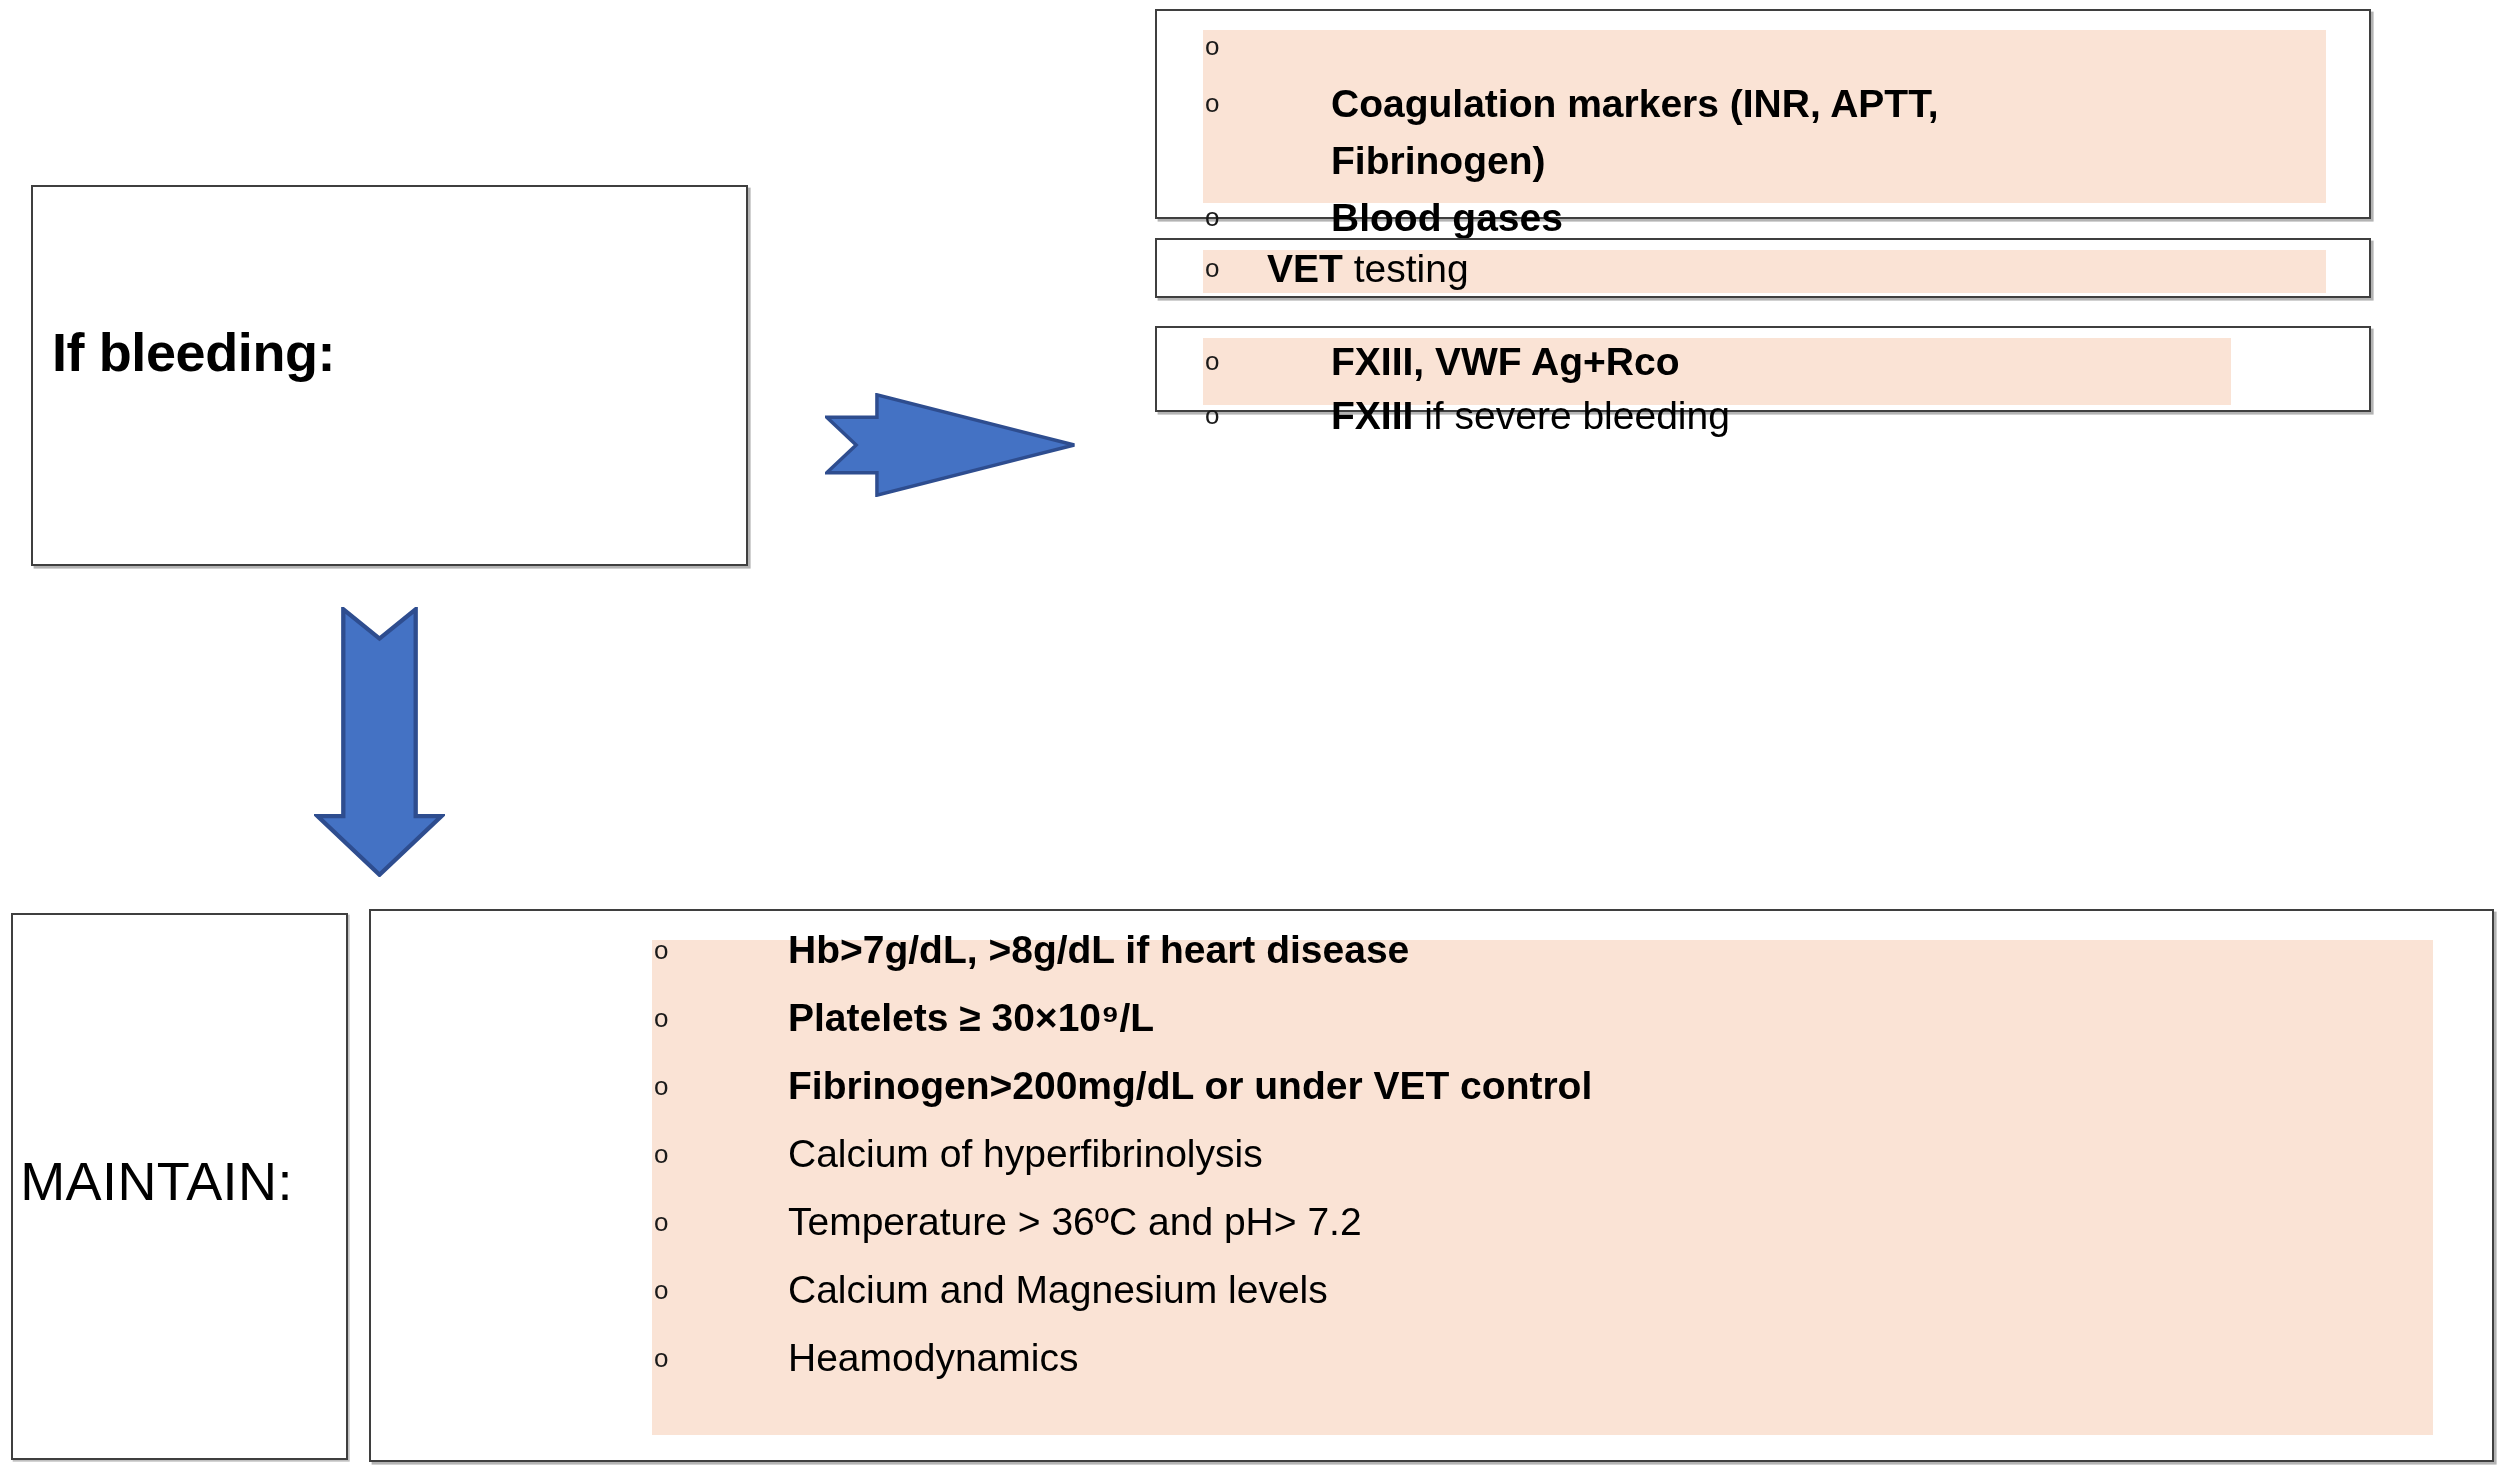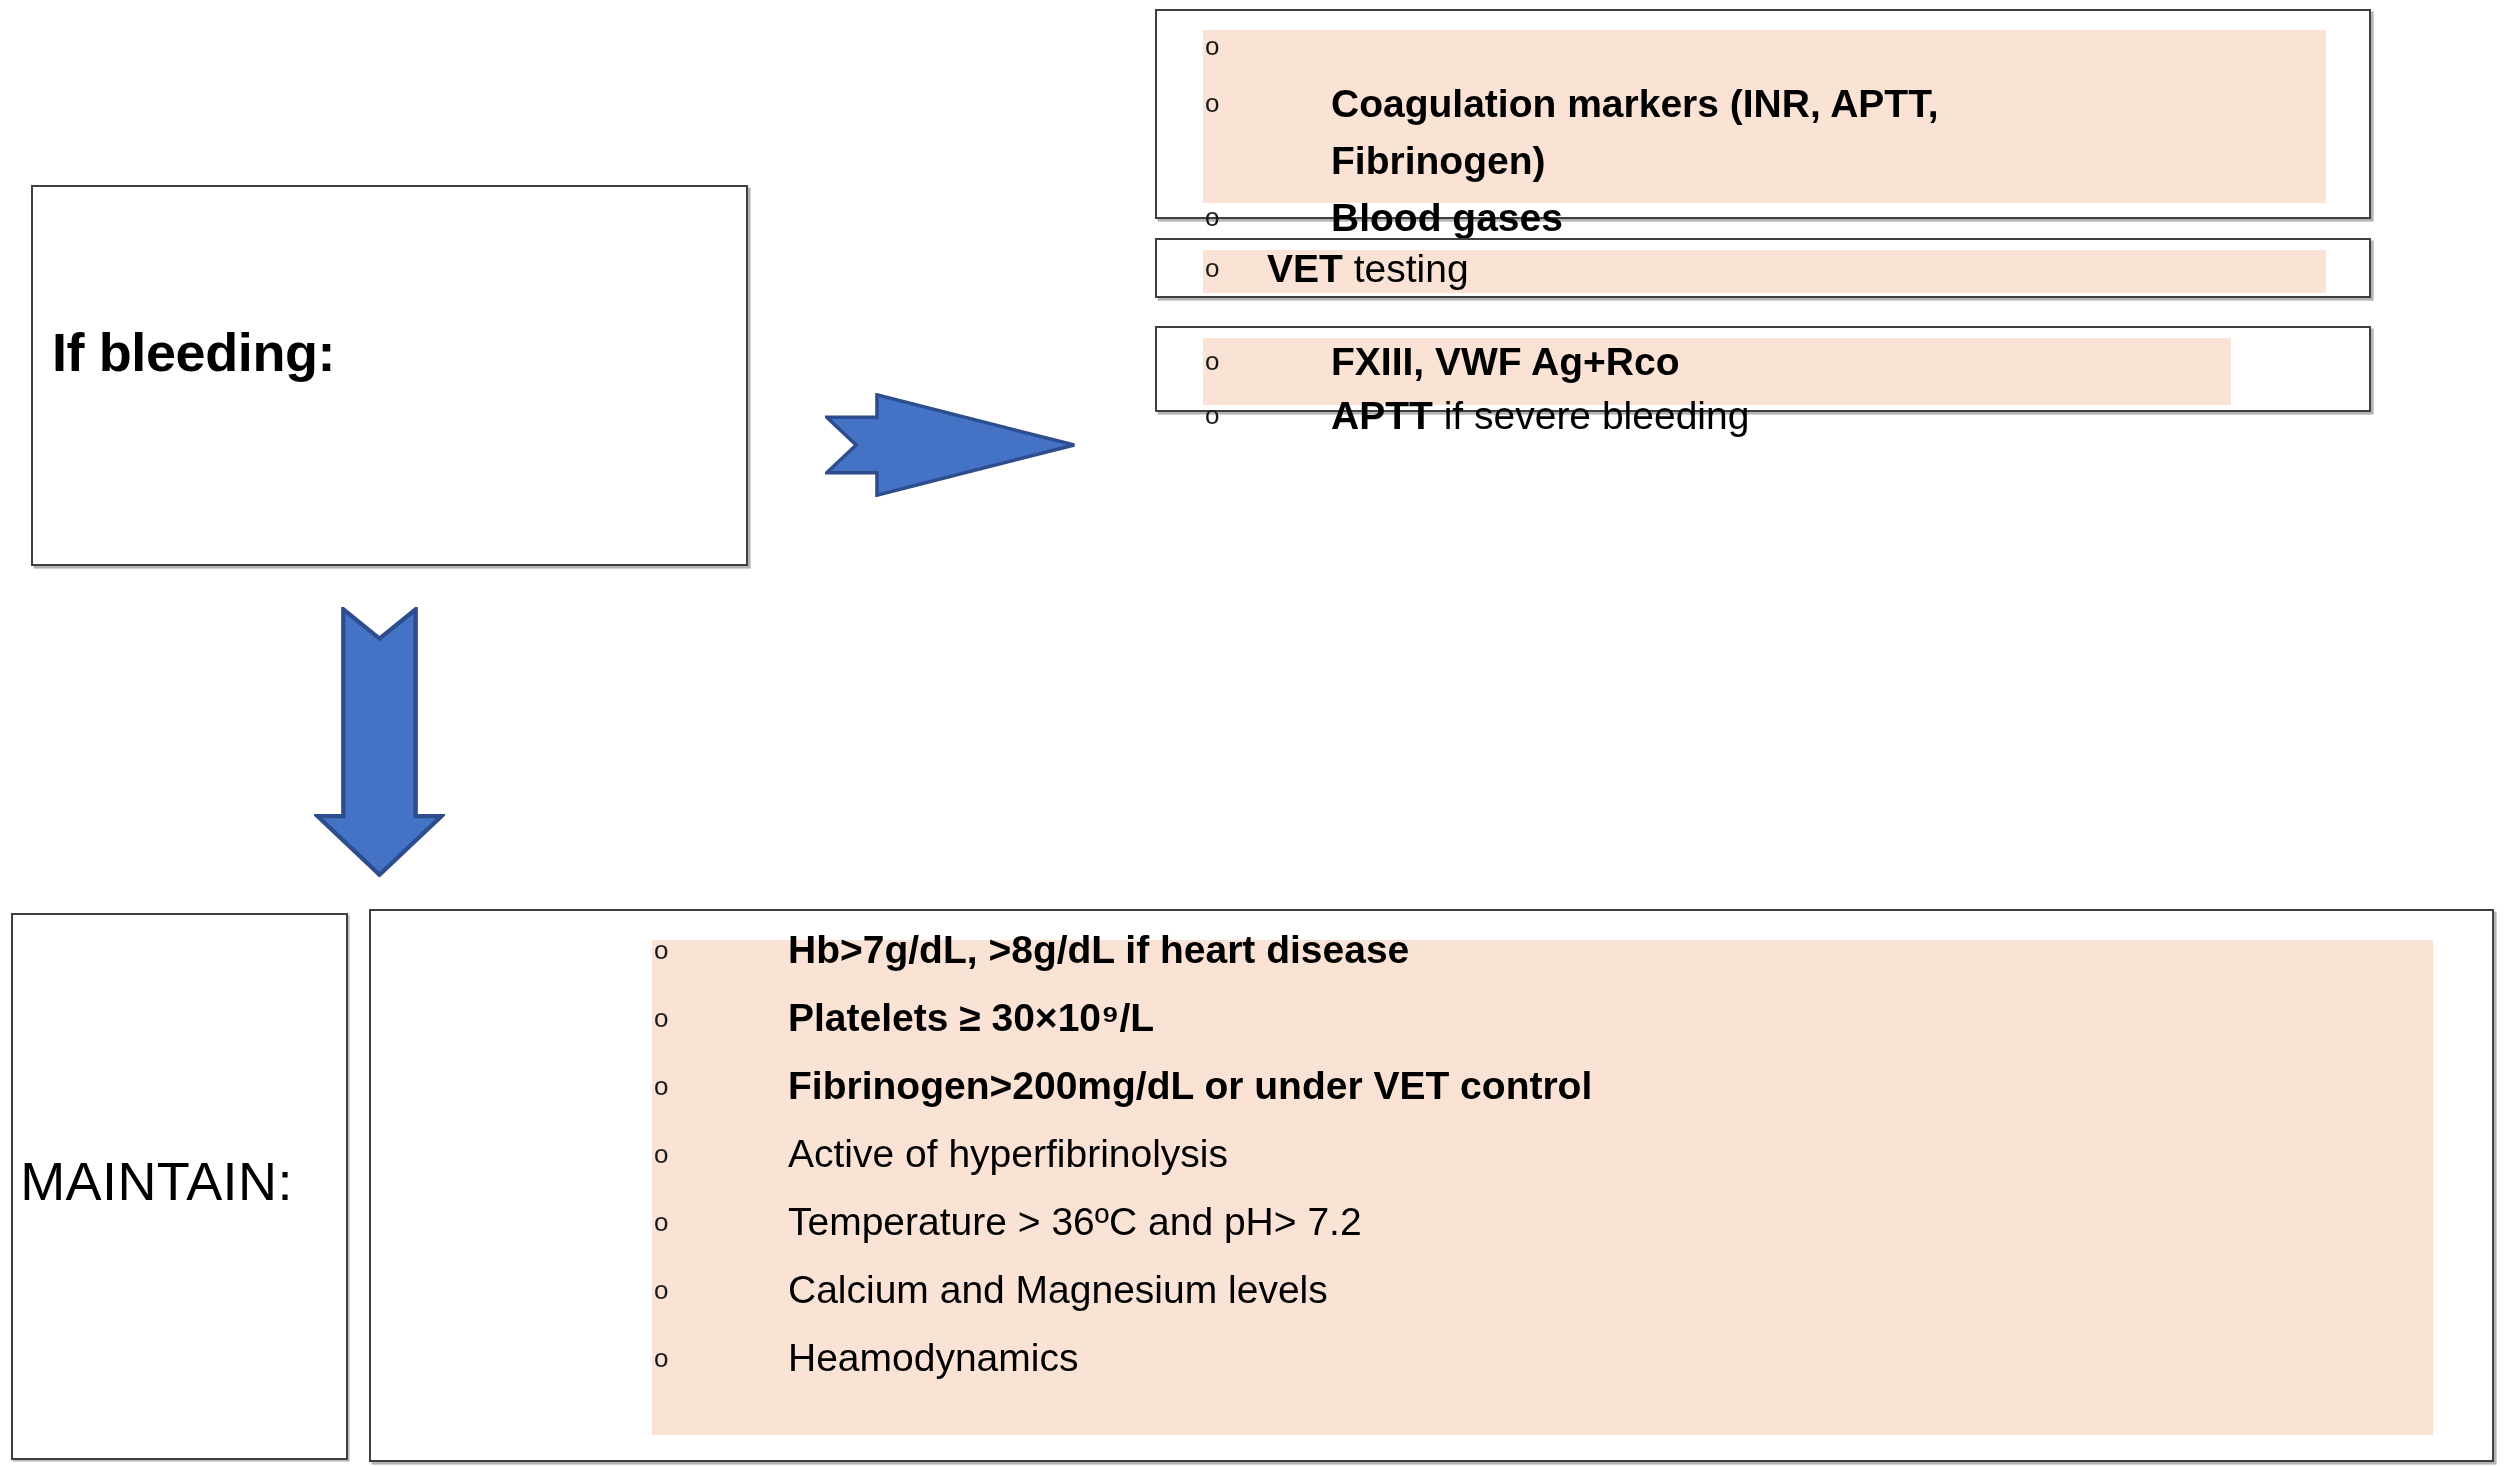--- a/index.html
+++ b/index.html
@@ -181,21 +181,21 @@
 <div class="box" id="factor-box">
   <div class="peach"></div>
 </div>
 <ul class="bullets" id="factor-list">
   <li>
     <span class="bullet-mark">o</span>
     <span class="bullet-text"><span class="b">FXIII, VWF Ag+Rco</span></span>
   </li>
   <li>
     <span class="bullet-mark">o</span>
-    <span class="bullet-text"><span class="b">APTT</span><span class="n"> if severe bleeding</span></span>
+    <span class="bullet-text"><span class="b">FXIII</span><span class="n"> if severe bleeding</span></span>
   </li>
 </ul>
 
 <div class="box" id="maintain-box">
   <div class="maintain-label">MAINTAIN:</div>
 </div>
 
 <div class="box" id="maintain-list-box">
   <div class="peach"></div>
 </div>
@@ -207,21 +207,21 @@
   <li>
     <span class="bullet-mark">o</span>
     <span class="bullet-text"><span class="b">Platelets ≥ 30×10⁹/L</span></span>
   </li>
   <li>
     <span class="bullet-mark">o</span>
     <span class="bullet-text"><span class="b">Fibrinogen&gt;200mg/dL or under VET control</span></span>
   </li>
   <li>
     <span class="bullet-mark">o</span>
-    <span class="bullet-text"><span class="n">Active of hyperfibrinolysis</span></span>
+    <span class="bullet-text"><span class="n">Calcium of hyperfibrinolysis</span></span>
   </li>
   <li>
     <span class="bullet-mark">o</span>
     <span class="bullet-text"><span class="n">Temperature &gt; 36ºC and pH&gt; 7.2</span></span>
   </li>
   <li>
     <span class="bullet-mark">o</span>
     <span class="bullet-text"><span class="n">Calcium and Magnesium levels</span></span>
   </li>
   <li>

